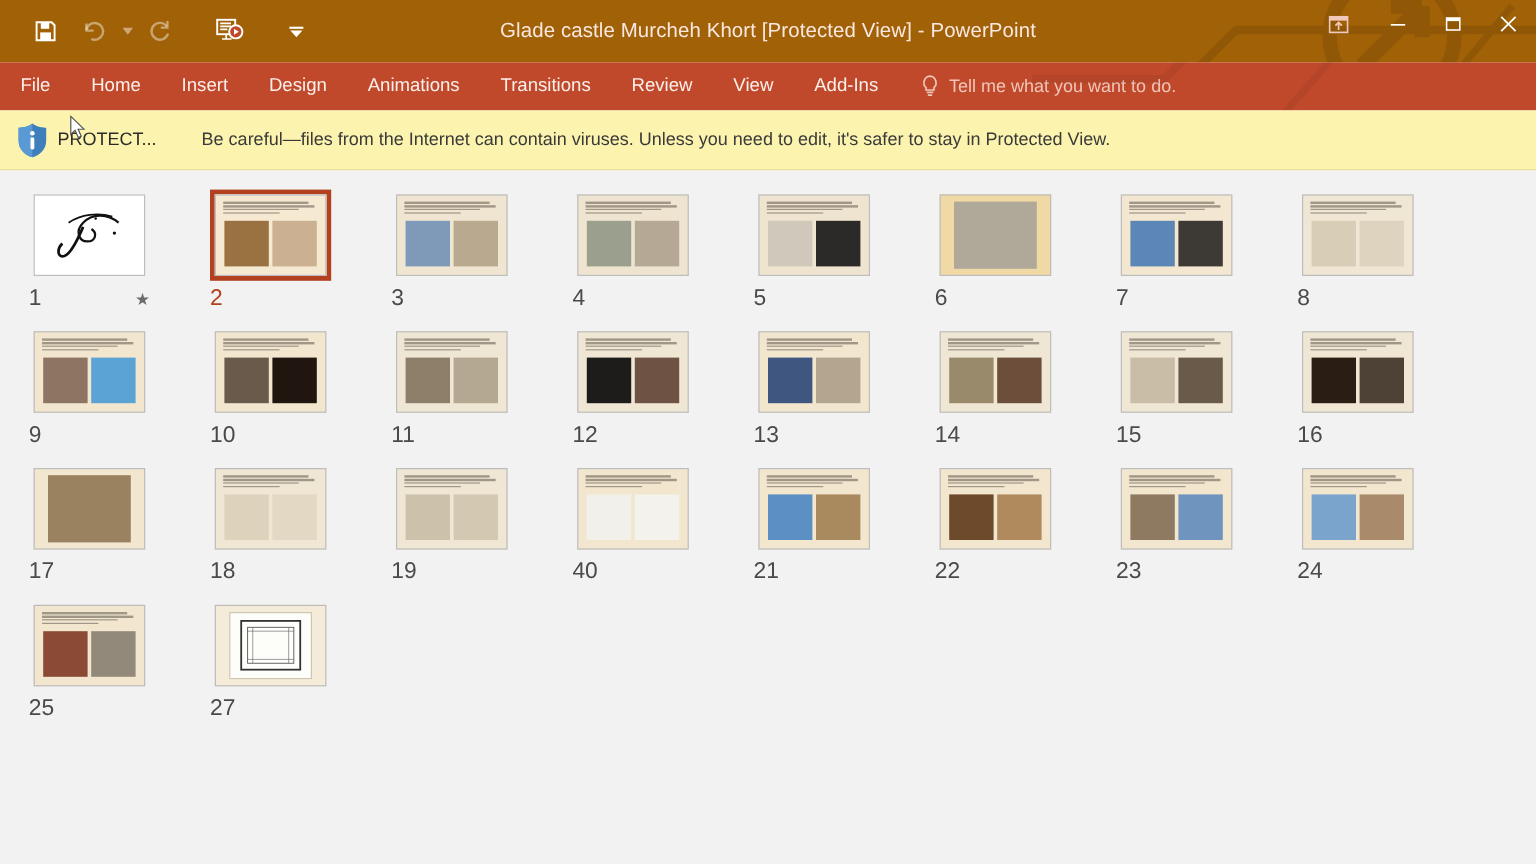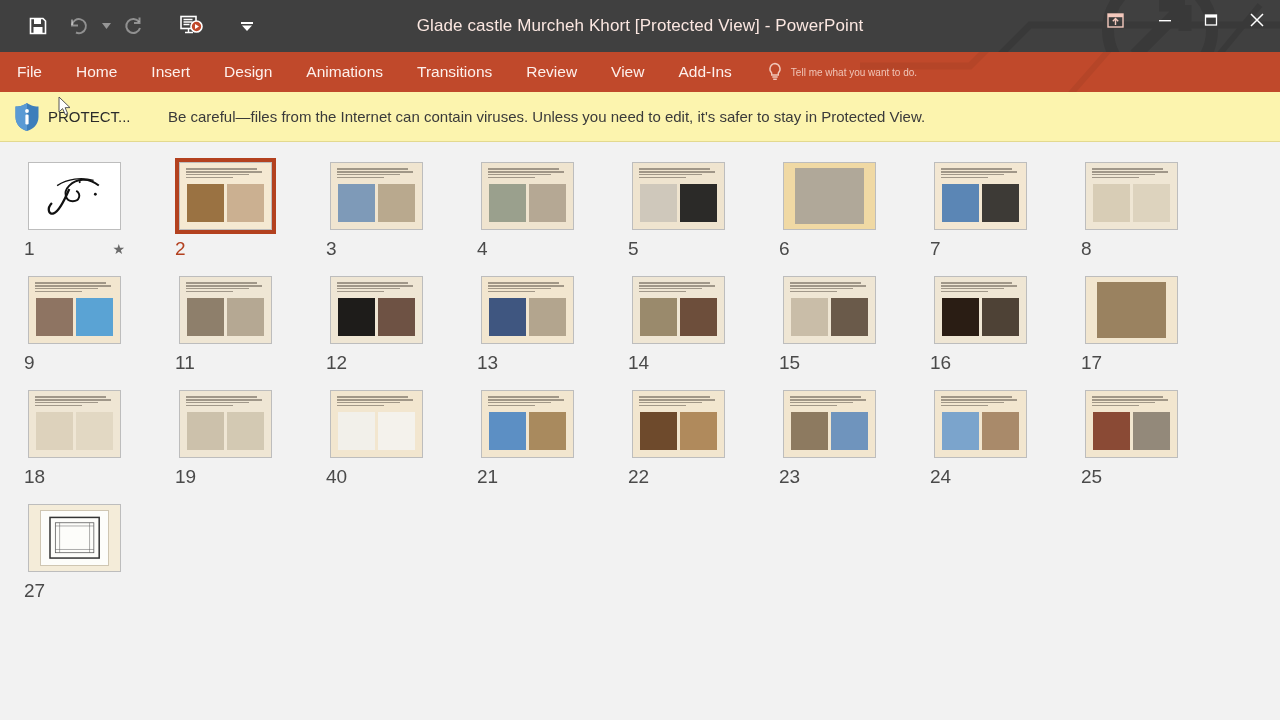--- a/index.html
+++ b/index.html
@@ -7,21 +7,21 @@
     width: 1280px; height: 720px;
     overflow: hidden;
     background: #f2f2f2;
     font-family: "Liberation Sans", sans-serif;
   }
 
   
   .titlebar {
     position: relative;
     height: 52px;
-    background: #404040;
+    background: #a16207;
     overflow: hidden;
   }
   .tb-deco { position: absolute; right: 0; top: -30px; width: 420px; height: 120px; opacity: .1; pointer-events: none; }
   .qat { position: absolute; left: 0; top: 0; height: 52px; display: flex; align-items: center; gap: 0; padding-left: 18px; }
   .qat-btn {
     width: 40px; height: 40px;
     display: flex; align-items: center; justify-content: center;
     color: #fff;
   }
   .qat-btn.dim { color: rgba(255,255,255,.42); }
@@ -50,21 +50,21 @@
   .tab {
     padding: 0 17px;
     display: flex; align-items: center;
     color: #fdf0ec; font-size: 15.5px;
     white-space: nowrap;
   }
   .tab:first-child { padding-left: 26px; padding-right: 24px; }
   .tellme {
     display: flex; align-items: center; gap: 8px;
     padding: 0 10px 0 18px;
-    color: #f0c6b9; font-size: 10px; white-space: nowrap;
+    color: #f0c6b9; font-size: 15px; white-space: nowrap;
   }
   .share-btn {
     margin-left: auto;
     display: flex; align-items: center; gap: 8px;
     padding: 0 14px 0 14px;
     background: #ae3f23;
     color: #fff; font-size: 15.5px; white-space: nowrap;
   }
 
   
@@ -404,20 +404,39 @@
               <div class="t-img" style="background: rgb(90, 163, 212);"></div>
             </div>
           </div>
         </div>
         <div class="label">
           <span class="num">9</span>
         </div>
       </div>
       <div class="cell">
         <div class="thumb-wrap">
+          <div class="thumb" style="background: rgb(242, 230, 207);">
+            <div class="t-head">
+              <div class="t-line" style="width: 90%;"></div>
+              <div class="t-line" style="width: 96%;"></div>
+              <div class="t-line" style="width: 80%;"></div>
+              <div class="t-line" style="width: 60%;"></div>
+            </div>
+            <div class="t-imgs">
+              <div class="t-img" style="background: rgb(106, 90, 76);"></div>
+              <div class="t-img" style="background: rgb(32, 22, 15);"></div>
+            </div>
+          </div>
+        </div>
+        <div class="label">
+          <span class="num">10</span>
+        </div>
+      </div>
+      <div class="cell">
+        <div class="thumb-wrap">
           <div class="thumb" style="background: rgb(239, 230, 212);">
             <div class="t-head">
               <div class="t-line" style="width: 90%;"></div>
               <div class="t-line" style="width: 96%;"></div>
               <div class="t-line" style="width: 80%;"></div>
               <div class="t-line" style="width: 60%;"></div>
             </div>
             <div class="t-imgs">
               <div class="t-img" style="background: rgb(142, 127, 107);"></div>
               <div class="t-img" style="background: rgb(181, 168, 147);"></div>

